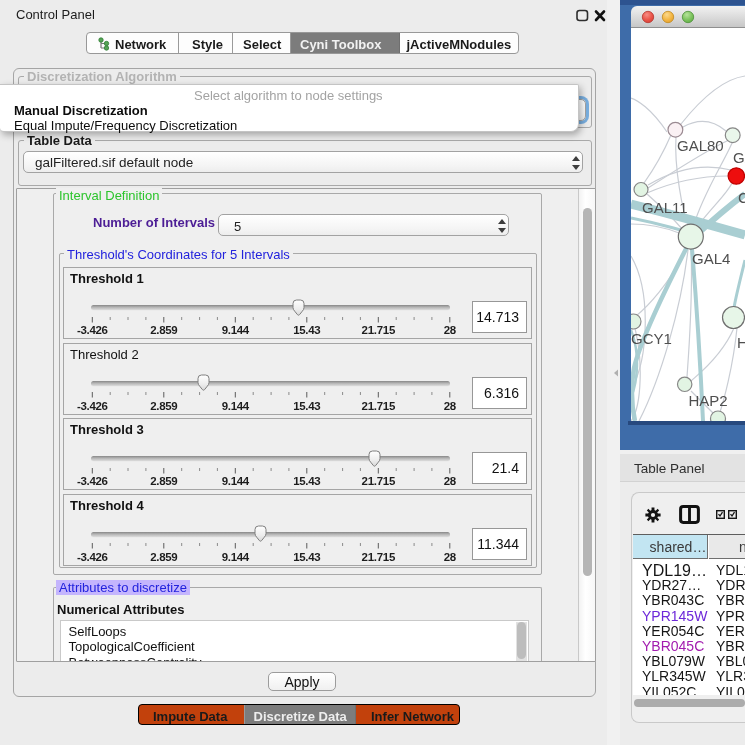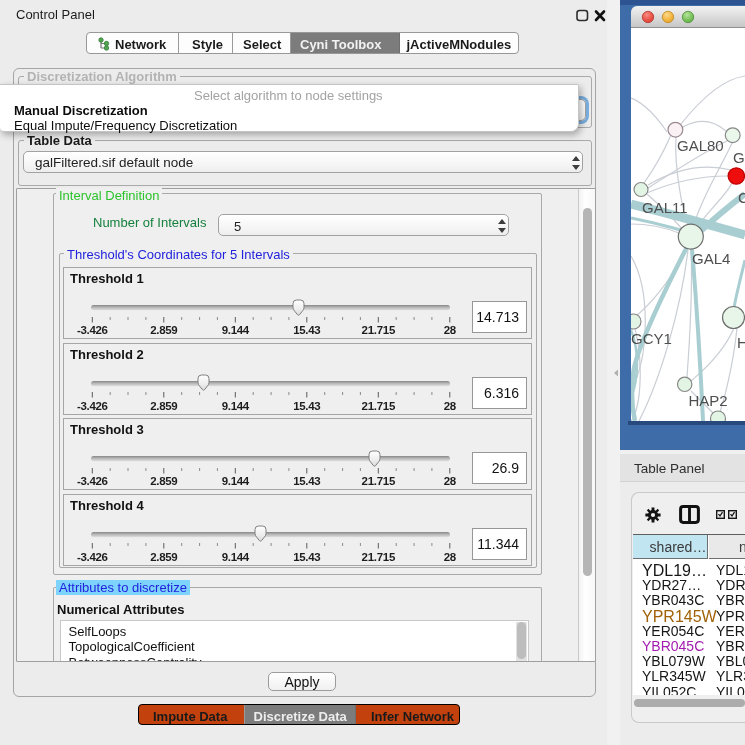--- a/index.html
+++ b/index.html
@@ -59,21 +59,21 @@
     <path d="M5,1 L9,6 L1,6 Z" fill="#3d3d3d"></path>
         <path d="M5,15 L9,10 L1,10 Z" fill="#3d3d3d"></path>
   </svg>
 </div>
 
 <div class="abs" style="left:16px;top:187.5px;width:579.5px;height:474px;border:1px solid #9f9f9f;border-radius:1px;background:#efefef"></div>
 
 <div class="abs" style="left:52.5px;top:193px;width:489.5px;height:382px;border:1px solid #a9a9a9;border-radius:2px"></div>
 <div class="abs gtitle" style="left:56px;top:188px;color:#2cc42c;background:#efefef">Interval Definition</div>
 
-<div class="abs" style="left:93px;top:215px;font-size:13px;font-weight:normal;color:#15803d">Number of Intervals</div>
+<div class="abs" style="left:93px;top:215px;font-size:13px;font-weight:bold;color:#4c1d95">Number of Intervals</div>
 <div class="combo" style="left:218px;top:214px;width:291px;height:22px">
   <div class="abs" style="left:15px;top:3.5px;font-size:13px;color:#222">5</div>
   <svg class="abs" style="left:278px;top:3px" width="10" height="16">
     <path d="M5,1 L9,6 L1,6 Z" fill="#3d3d3d"></path>
         <path d="M5,15 L9,10 L1,10 Z" fill="#3d3d3d"></path>
   </svg>
 </div>
 
 <div class="abs" style="left:59px;top:253px;width:478px;height:315px;border:1px solid #a9a9a9;border-radius:2px"></div>
 <div class="abs gtitle" style="left:64px;top:246.5px;color:#2222dd;background:#efefef">Threshold's Coordinates for 5 Intervals</div>
@@ -97,21 +97,21 @@
       <stop offset="0" stop-color="#ffffff"></stop>
             <stop offset="0.6" stop-color="#ededed"></stop>
             <stop offset="1" stop-color="#d8d8d8"></stop>
     </linearGradient>
         </defs>
     <path d="M2,4.5 Q2,1 5.5,1 L9.5,1 Q13,1 13,4.5 L13,8.5 Q13,10.5 11.3,12.2 L8.6,15.6 Q7.5,16.8 6.4,15.6 L3.7,12.2 Q2,10.5 2,8.5 Z" fill="url(#thg1)" stroke="#7f7f7f" stroke-width="1"></path>
   </svg>
   <div class="vbox">14.713</div>
 </div>
 <div class="tpanel" style="top:342.5px">
-  <div style="position:absolute;left:6px;top:3px;font-size:13px;font-weight:bold;color:#111">Threshold 2</div>
+  <div style="position:absolute;left:6px;top:3px;font-size:13px;font-weight:normal;color:#111">Threshold 2</div>
   <div class="track"></div>
   <svg width="400" height="7" style="position:absolute;left:0;top:48.5px">
         <path d="M28.3,0V5.5 M99.8,0V5.5 M171.3,0V5.5 M242.8,0V5.5 M314.3,0V5.5 M385.8,0V5.5" stroke="#5a5a5a" stroke-width="1" fill="none"></path>
         <path d="M46.2,0V3 M64.0,0V3 M81.9,0V3 M117.7,0V3 M135.6,0V3 M153.4,0V3 M189.2,0V3 M207.1,0V3 M224.9,0V3 M260.7,0V3 M278.6,0V3 M296.4,0V3 M332.2,0V3 M350.1,0V3 M367.9,0V3" stroke="#8a8a8a" stroke-width="1" fill="none"></path>
       </svg>
   <div style="position:absolute;left:-1.7px;top:56px;width:60px;text-align:center;font-size:11.5px;font-weight:bold;color:#1d1d1d;letter-spacing:-0.3px">-3.426</div>
       <div style="position:absolute;left:69.8px;top:56px;width:60px;text-align:center;font-size:11.5px;font-weight:bold;color:#1d1d1d;letter-spacing:-0.3px">2.859</div>
       <div style="position:absolute;left:141.3px;top:56px;width:60px;text-align:center;font-size:11.5px;font-weight:bold;color:#1d1d1d;letter-spacing:-0.3px">9.144</div>
       <div style="position:absolute;left:212.8px;top:56px;width:60px;text-align:center;font-size:11.5px;font-weight:bold;color:#1d1d1d;letter-spacing:-0.3px">15.43</div>
       <div style="position:absolute;left:284.3px;top:56px;width:60px;text-align:center;font-size:11.5px;font-weight:bold;color:#1d1d1d;letter-spacing:-0.3px">21.715</div>
@@ -144,21 +144,21 @@
   <svg width="15" height="18" style="position:absolute;left:303.3px;top:30.5px">
     <defs>
           <linearGradient id="thg3" x1="0" y1="0" x2="0" y2="1">
       <stop offset="0" stop-color="#ffffff"></stop>
             <stop offset="0.6" stop-color="#ededed"></stop>
             <stop offset="1" stop-color="#d8d8d8"></stop>
     </linearGradient>
         </defs>
     <path d="M2,4.5 Q2,1 5.5,1 L9.5,1 Q13,1 13,4.5 L13,8.5 Q13,10.5 11.3,12.2 L8.6,15.6 Q7.5,16.8 6.4,15.6 L3.7,12.2 Q2,10.5 2,8.5 Z" fill="url(#thg3)" stroke="#7f7f7f" stroke-width="1"></path>
   </svg>
-  <div class="vbox">26.9</div>
+  <div class="vbox">21.4</div>
 </div>
 <div class="tpanel" style="top:493.5px">
   <div style="position:absolute;left:6px;top:3px;font-size:13px;font-weight:bold;color:#111">Threshold 4</div>
   <div class="track"></div>
   <svg width="400" height="7" style="position:absolute;left:0;top:48.5px">
         <path d="M28.3,0V5.5 M99.8,0V5.5 M171.3,0V5.5 M242.8,0V5.5 M314.3,0V5.5 M385.8,0V5.5" stroke="#5a5a5a" stroke-width="1" fill="none"></path>
         <path d="M46.2,0V3 M64.0,0V3 M81.9,0V3 M117.7,0V3 M135.6,0V3 M153.4,0V3 M189.2,0V3 M207.1,0V3 M224.9,0V3 M260.7,0V3 M278.6,0V3 M296.4,0V3 M332.2,0V3 M350.1,0V3 M367.9,0V3" stroke="#8a8a8a" stroke-width="1" fill="none"></path>
       </svg>
   <div style="position:absolute;left:-1.7px;top:56px;width:60px;text-align:center;font-size:11.5px;font-weight:bold;color:#1d1d1d;letter-spacing:-0.3px">-3.426</div>
       <div style="position:absolute;left:69.8px;top:56px;width:60px;text-align:center;font-size:11.5px;font-weight:bold;color:#1d1d1d;letter-spacing:-0.3px">2.859</div>
@@ -173,21 +173,21 @@
             <stop offset="0.6" stop-color="#ededed"></stop>
             <stop offset="1" stop-color="#d8d8d8"></stop>
     </linearGradient>
         </defs>
     <path d="M2,4.5 Q2,1 5.5,1 L9.5,1 Q13,1 13,4.5 L13,8.5 Q13,10.5 11.3,12.2 L8.6,15.6 Q7.5,16.8 6.4,15.6 L3.7,12.2 Q2,10.5 2,8.5 Z" fill="url(#thg4)" stroke="#7f7f7f" stroke-width="1"></path>
   </svg>
   <div class="vbox">11.344</div>
 </div>
 
 <div class="abs" style="left:52.5px;top:587px;width:489.5px;height:74px;border:1px solid #a9a9a9;border-top-left-radius:2px;border-top-right-radius:2px;border-bottom:none"></div>
-<div class="abs gtitle" style="left:56px;top:580px;color:#2222dd;background:#7dd3fc">Attributes to discretize</div>
+<div class="abs gtitle" style="left:56px;top:580px;color:#2222dd;background:#c4b5fd">Attributes to discretize</div>
 <div class="abs" style="left:57px;top:601.5px;font-size:13px;font-weight:bold;color:#111">Numerical Attributes</div>
 <div class="abs" style="left:59.5px;top:619.5px;width:469px;height:41.5px;background:#fff;border:1px solid #c9c9c9;border-bottom:none;overflow:hidden">
   <div style="position:absolute;left:8px;top:3px;font-size:13px;color:#111">SelfLoops</div>
   <div style="position:absolute;left:8px;top:18.5px;font-size:13px;color:#111">TopologicalCoefficient</div>
   <div style="position:absolute;left:8px;top:34px;font-size:13px;color:#111">BetweennessCentrality</div>
   <div style="position:absolute;left:455px;top:1px;width:11px;height:40px;background:#e2e2e2"></div>
   <div style="position:absolute;left:456px;top:1.5px;width:9px;height:37px;background:#bdbdbd;border-radius:5px"></div>
 </div>
 
 <div class="abs" style="left:578px;top:188.5px;width:16.5px;height:472.5px;background:linear-gradient(90deg,#f2f2f2,#ffffff 40%,#f7f7f7);border-left:1px solid #c9c9c9"></div>
@@ -317,21 +317,21 @@
 <div class="abs" style="left:708.5px;top:534.5px;width:36.5px;height:24px;background:#e9e9e9;border-bottom:1.5px solid #6f6f6f"></div>
 <div class="abs" style="left:641px;top:539px;width:74px;text-align:center;font-size:14px;color:#3a3a3a">shared…</div>
 <div class="abs" style="left:739px;top:539px;font-size:14px;color:#3a3a3a">na</div>
 <div class="abs" style="left:633px;top:558.5px;width:112px;height:136px;background:#fff;overflow:hidden"></div>
 <div style="position:absolute;left:642px;top:562.0px;font-size:16px;color:#161616">YDL19…</div>
     <div style="position:absolute;left:716px;top:562.0px;font-size:14px;color:#161616">YDL1</div>
     <div style="position:absolute;left:642px;top:577.2px;font-size:14px;color:#161616">YDR27…</div>
     <div style="position:absolute;left:716px;top:577.2px;font-size:14px;color:#161616">YDR2</div>
     <div style="position:absolute;left:642px;top:592.4px;font-size:14px;color:#161616">YBR043C</div>
     <div style="position:absolute;left:716px;top:592.4px;font-size:14px;color:#161616">YBR0</div>
-    <div style="position:absolute;left:642px;top:607.6px;font-size:16px;color:#a16207">YPR145W</div>
+    <div style="position:absolute;left:642px;top:607.6px;font-size:14px;color:#6d28d9">YPR145W</div>
     <div style="position:absolute;left:716px;top:607.6px;font-size:14px;color:#161616">YPR1</div>
     <div style="position:absolute;left:642px;top:622.8px;font-size:14px;color:#161616">YER054C</div>
     <div style="position:absolute;left:716px;top:622.8px;font-size:14px;color:#161616">YER0</div>
     <div style="position:absolute;left:642px;top:638.0px;font-size:14px;color:#a21caf">YBR045C</div>
     <div style="position:absolute;left:716px;top:638.0px;font-size:14px;color:#161616">YBR0</div>
     <div style="position:absolute;left:642px;top:653.2px;font-size:14px;color:#161616">YBL079W</div>
     <div style="position:absolute;left:716px;top:653.2px;font-size:14px;color:#161616">YBL0</div>
     <div style="position:absolute;left:642px;top:668.4px;font-size:14px;color:#161616">YLR345W</div>
     <div style="position:absolute;left:716px;top:668.4px;font-size:14px;color:#161616">YLR3</div>
     <div style="position:absolute;left:642px;top:683.6px;font-size:14px;color:#161616">YIL052C</div>

